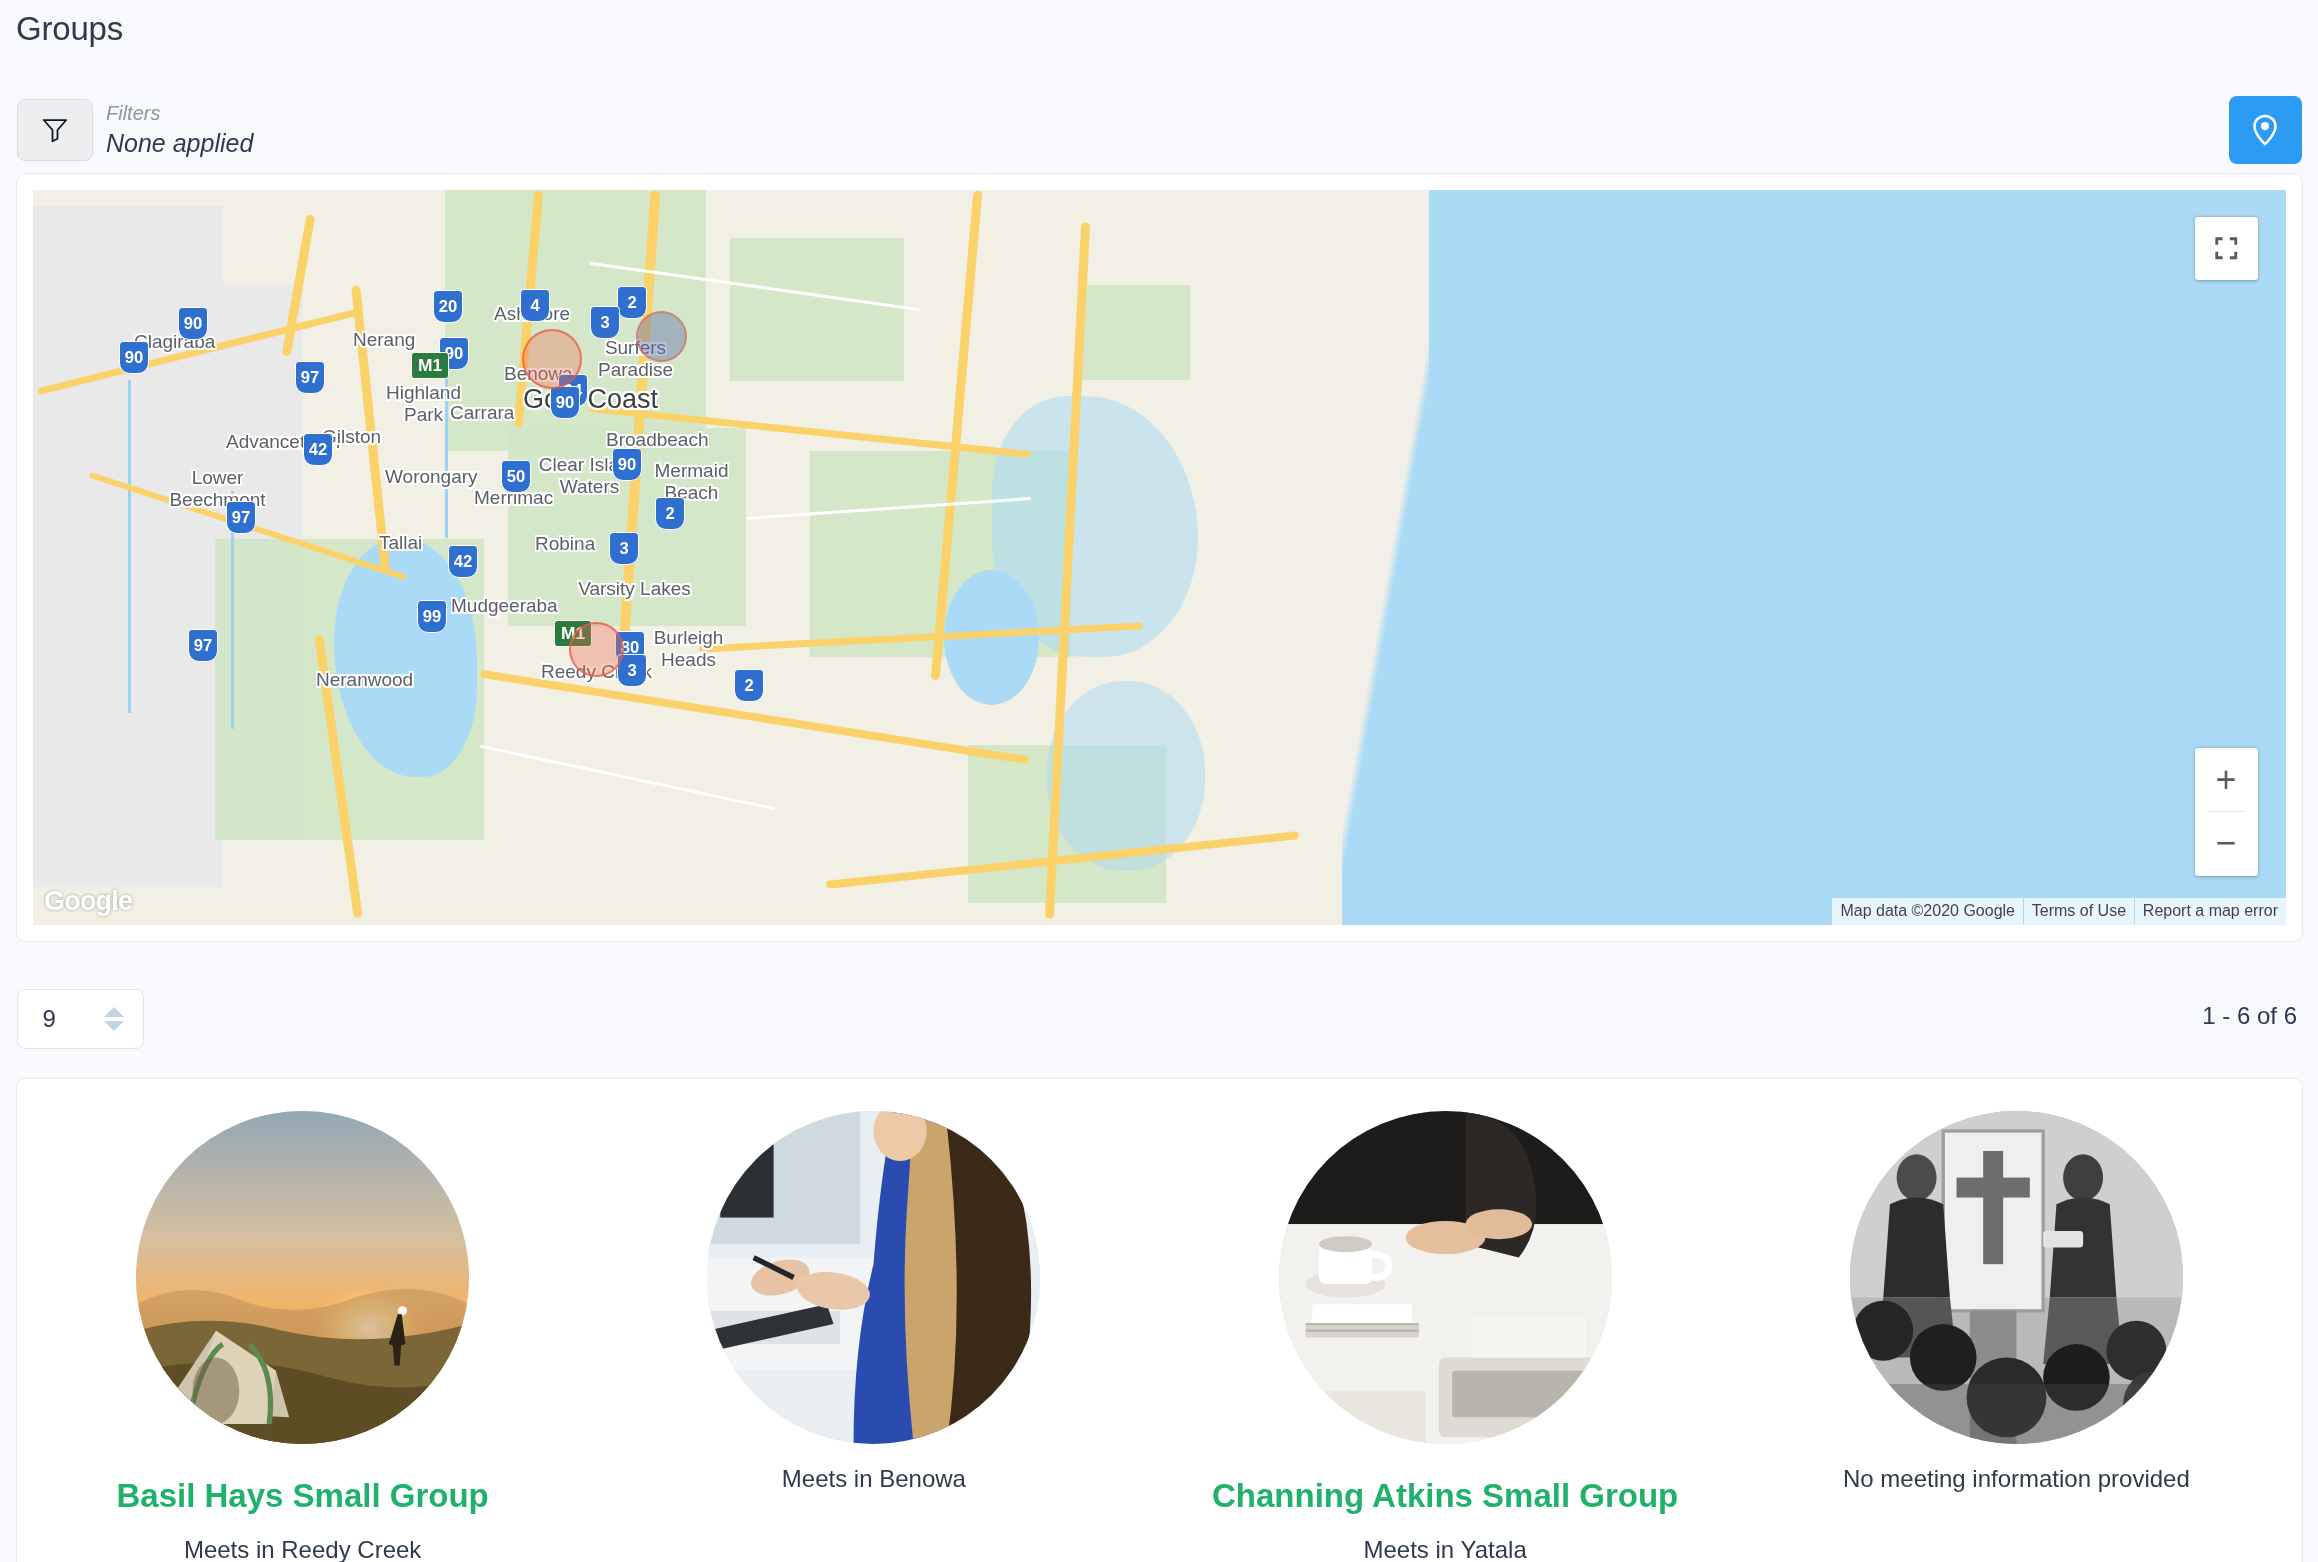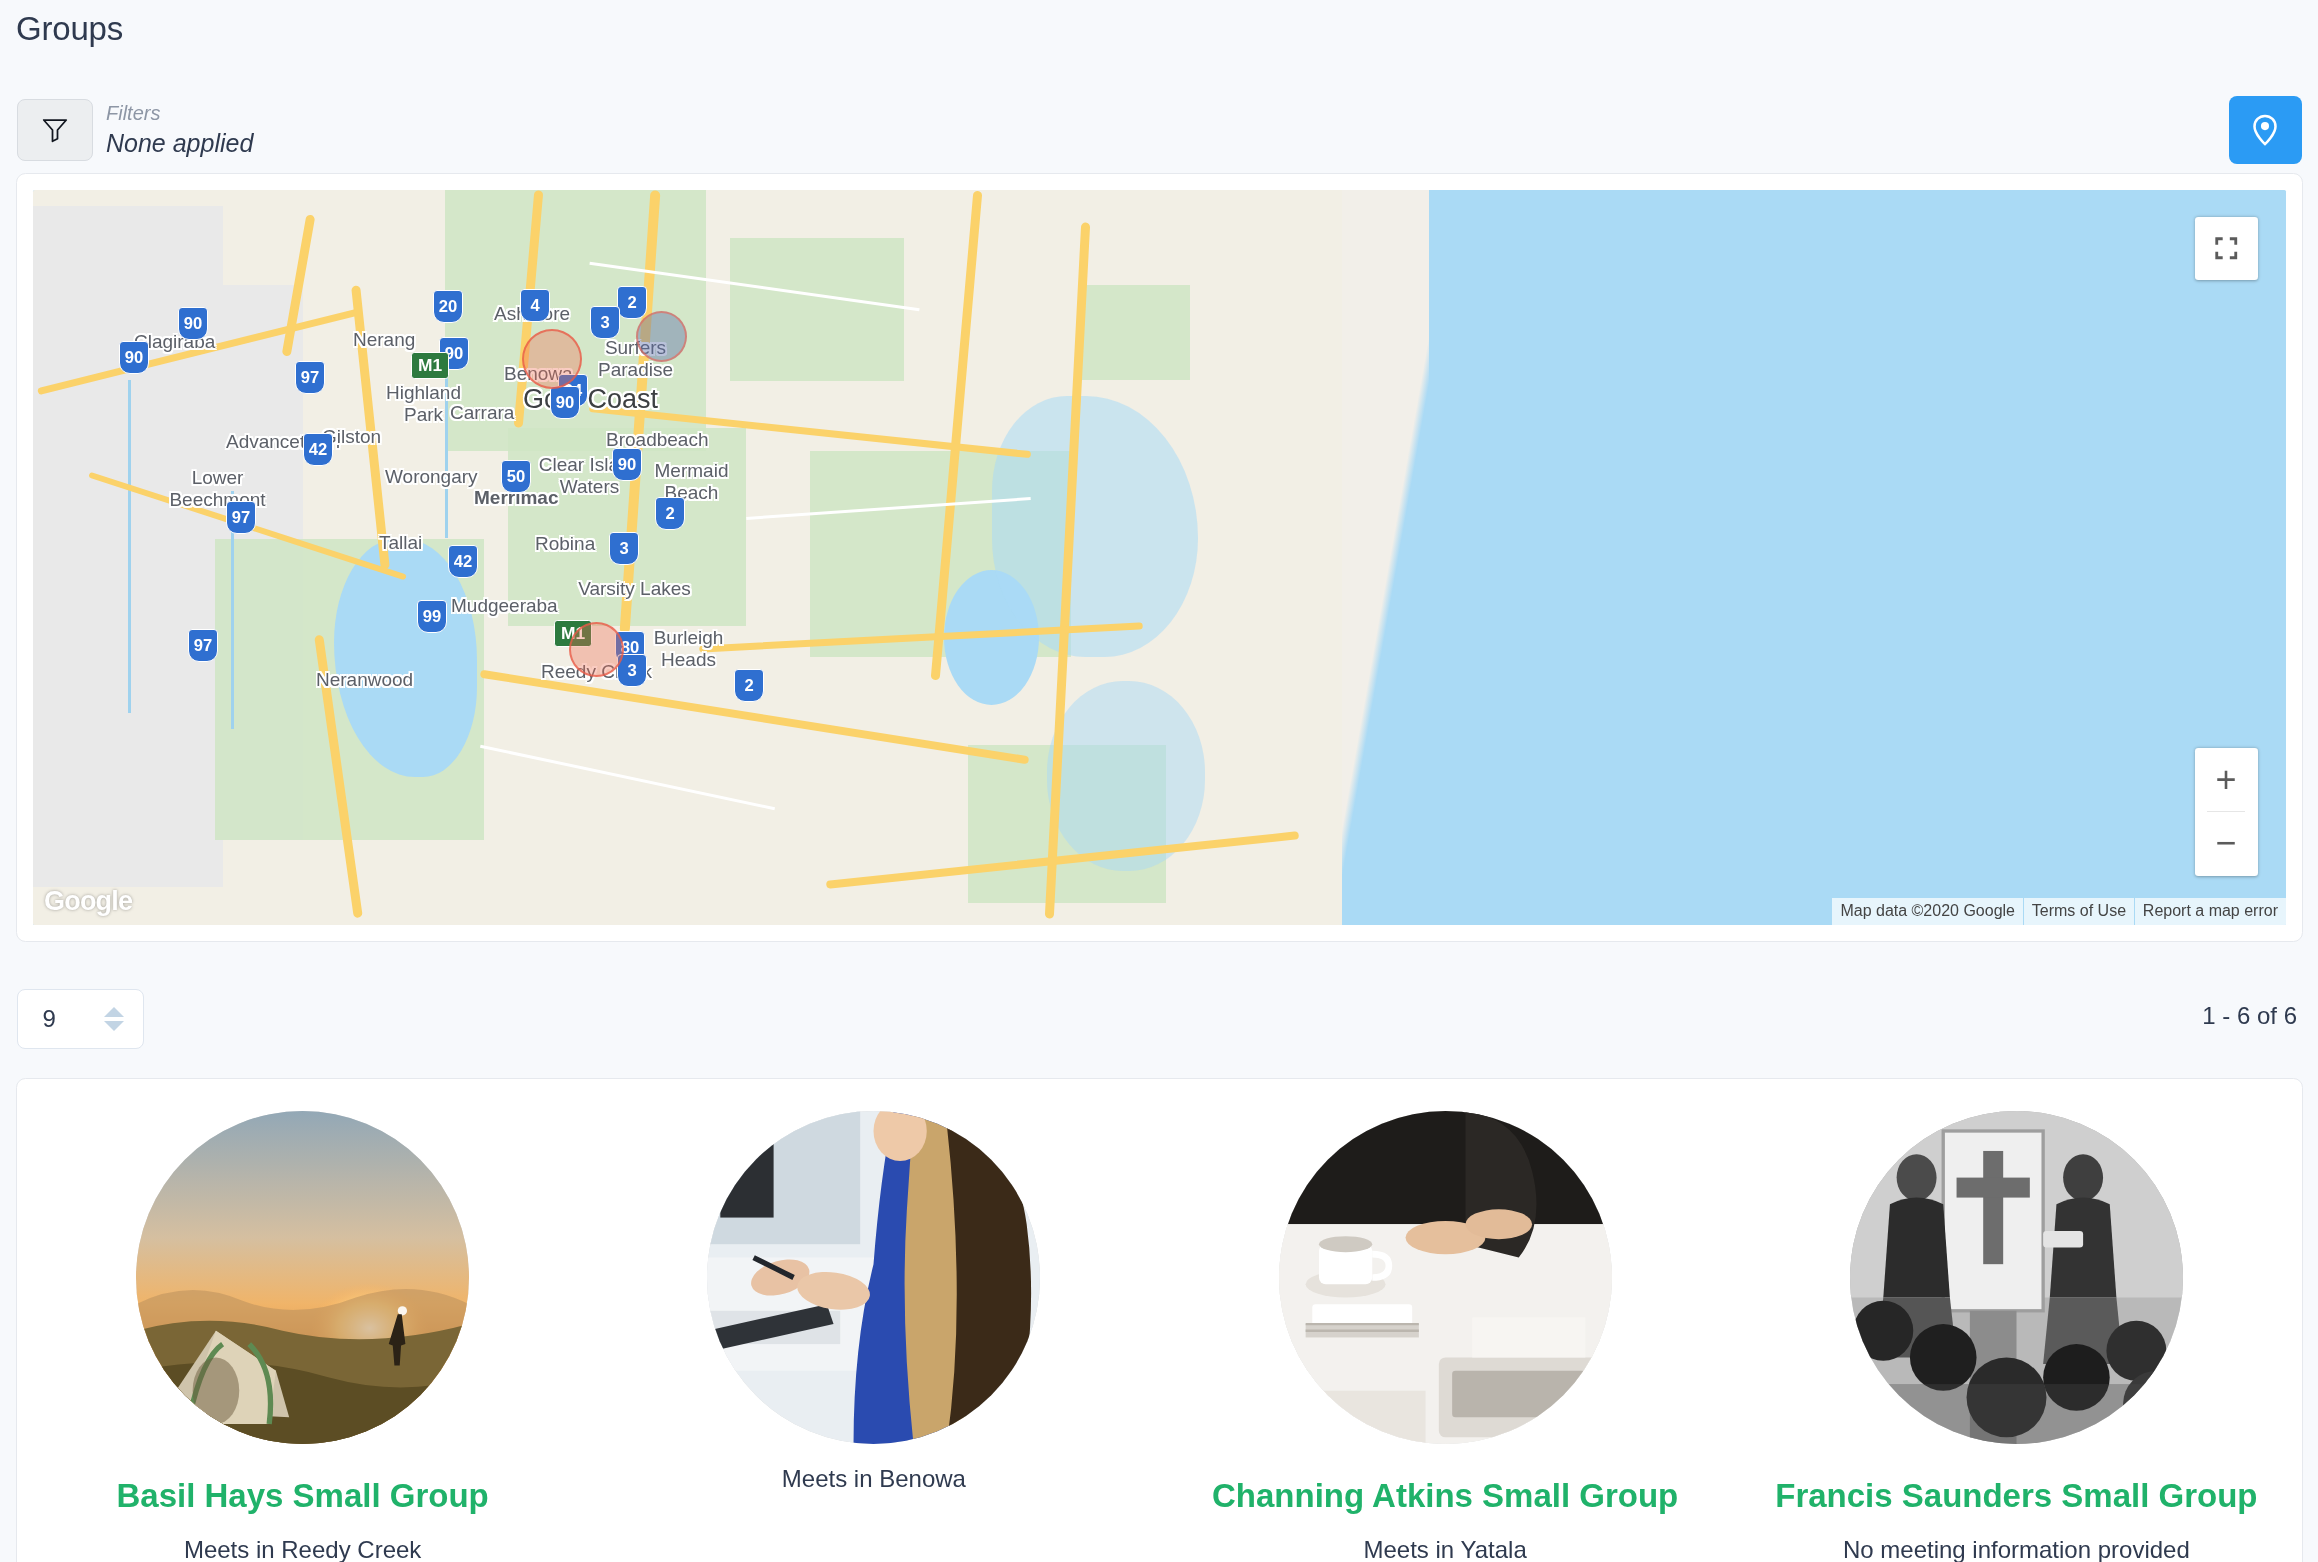--- a/index.html
+++ b/index.html
@@ -317,21 +317,21 @@
           <div class="map-label" style="white-space: normal; width: 119px; margin-left: -59px; left: 390px; top: 192px;">Highland Park</div>
           <div class="map-label big" style="left: 490px; top: 198px;">Gold Coast</div>
           <div class="map-label" style="left: 417px; top: 212px;">Carrara</div>
           <div class="map-label" style="left: 573px; top: 239px;">Broadbeach</div>
           <div class="map-label" style="left: 193px; top: 241px;">Advancetown</div>
           <div class="map-label" style="left: 289px; top: 236px;">Gilston</div>
           <div class="map-label" style="white-space: normal; width: 119px; margin-left: -59px; left: 556px; top: 264px;">Clear Island Waters</div>
           <div class="map-label" style="white-space: normal; width: 119px; margin-left: -59px; left: 658px; top: 270px;">Mermaid Beach</div>
           <div class="map-label" style="left: 352px; top: 276px;">Worongary</div>
           <div class="map-label" style="white-space: normal; width: 119px; margin-left: -59px; left: 184px; top: 277px;">Lower Beechmont</div>
-          <div class="map-label" style="left: 441px; top: 297px; font-weight: bold;">Merrimac</div>
+          <div class="map-label" style="left: 441px; top: 297px;">Merrimac</div>
           <div class="map-label" style="left: 346px; top: 342px;">Tallai</div>
           <div class="map-label" style="left: 502px; top: 343px;">Robina</div>
           <div class="map-label" style="white-space: normal; width: 119px; margin-left: -59px; left: 601px; top: 388px;">Varsity Lakes</div>
           <div class="map-label" style="left: 418px; top: 405px;">Mudgeeraba</div>
           <div class="map-label" style="white-space: normal; width: 119px; margin-left: -59px; left: 655px; top: 437px;">Burleigh Heads</div>
           <div class="map-label" style="left: 508px; top: 471px;">Reedy Creek</div>
           <div class="map-label" style="left: 283px; top: 479px;">Neranwood</div>
         </div>
       <div id="map-shields">
           <div class="shield" style="left: 400px; top: 100px;">20</div>
@@ -497,19 +497,18 @@
     <rect x="58" y="36" width="12" height="5" rx="1" fill="#e4e4e4"></rect>
     <circle cx="10" cy="66" r="9" fill="#262626"></circle>
     <circle cx="28" cy="74" r="10" fill="#1f1f1f"></circle>
     <circle cx="47" cy="86" r="12" fill="#2a2a2a"></circle>
     <circle cx="68" cy="80" r="10" fill="#1d1d1d"></circle>
     <circle cx="86" cy="72" r="9" fill="#2f2f2f"></circle>
     <circle cx="92" cy="88" r="10" fill="#3a3a3a"></circle>
     <rect x="0" y="82" width="100" height="18" fill="#4a4a4a" opacity=".35"></rect>
   </svg>
         </div>
-        <div class="card-title">Francis Saunders Small Group</div>
         <div class="card-sub">No meeting information provided</div>
       </div>
     </div>
 
 </div>
 
 
 </body></html>

